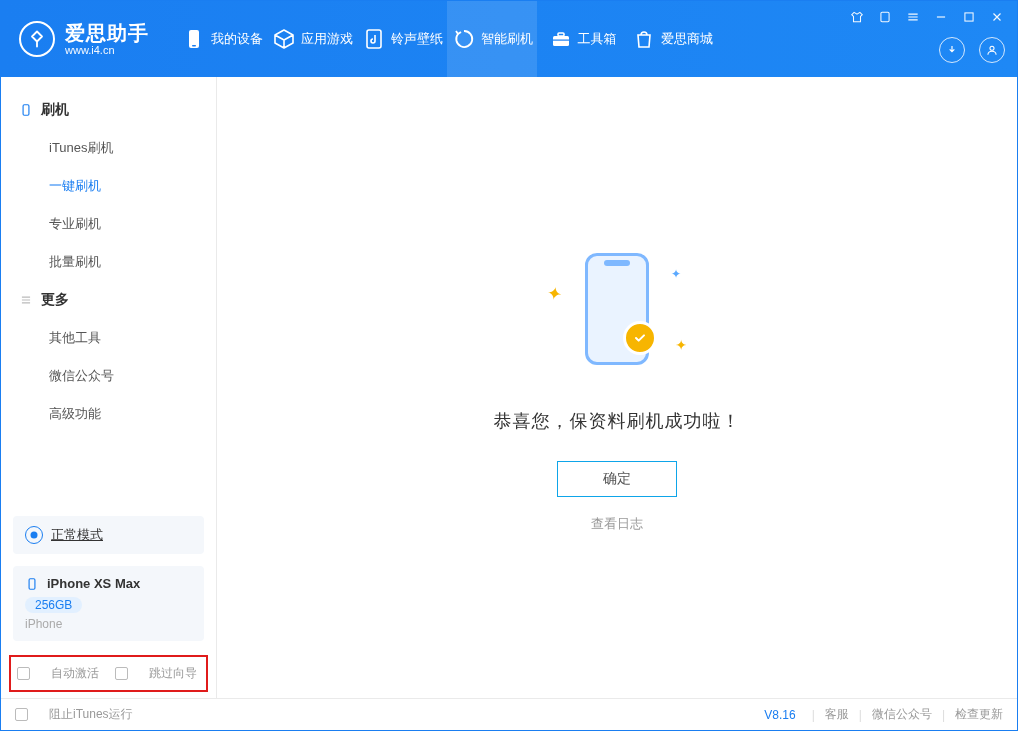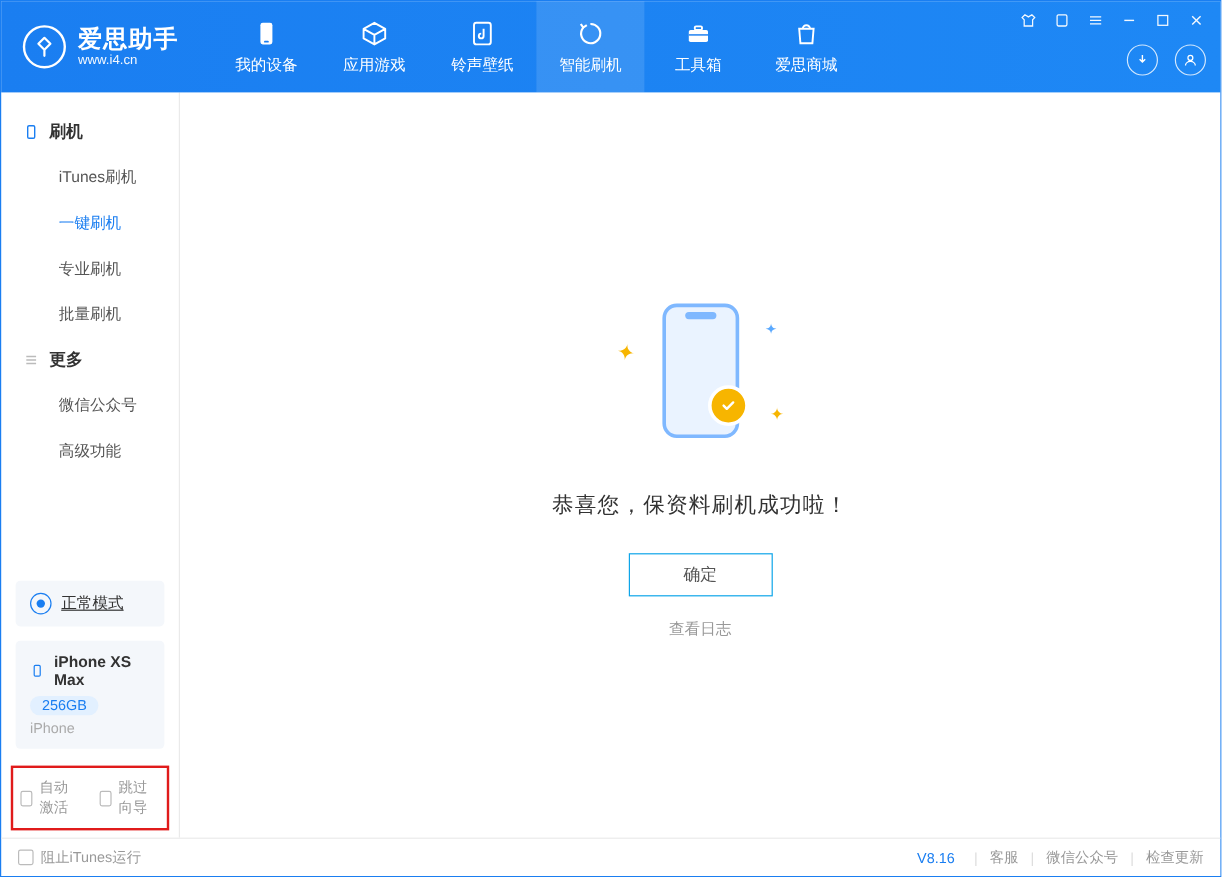--- a/index.html
+++ b/index.html
@@ -6,44 +6,44 @@
 body { background: #fff; }
 .window { width: 1018px; height: 731px; border: 1px solid #1a7ef1; display: flex; flex-direction: column; position: relative; }
 .header { height: 76px; background: linear-gradient(to right, #1a7ef1, #1e88f5); display: flex; align-items: center; color: #fff; position: relative; }
 .logo-area { display: flex; align-items: center; padding: 0 18px; }
 .logo-mark { width: 36px; height: 36px; border-radius: 50%; border: 2.5px solid #fff; display: flex; align-items: center; justify-content: center; margin-right: 10px; position: relative; }
 .logo-mark svg { width: 20px; height: 20px; }
 .logo-text { line-height: 1.1; }
 .logo-title { font-size: 20px; font-weight: 600; letter-spacing: 1px; }
 .logo-sub { font-size: 11px; opacity: 0.95; }
 .nav { display: flex; height: 100%; margin-left: 10px; }
-.nav-item { width: 90px; display: flex; flex-direction: column; align-items: center; justify-content: center; cursor: pointer; gap: 4px; }
+.nav-item { width: 90px; display: flex; flex-direction: row; align-items: center; justify-content: center; cursor: pointer; gap: 4px; }
 .nav-item.active { background: rgba(255,255,255,0.12); }
 .nav-item .nav-icon { width: 26px; height: 26px; display: flex; align-items: center; justify-content: center; }
 .nav-item .nav-label { font-size: 13px; }
 .header-right { position: absolute; right: 12px; top: 0; height: 100%; display: flex; flex-direction: column; align-items: flex-end; justify-content: space-between; padding: 8px 0; }
 .win-controls { display: flex; gap: 12px; align-items: center; }
 .win-controls .wc { width: 16px; height: 16px; display: flex; align-items: center; justify-content: center; cursor: pointer; opacity: 0.95; }
 .header-circ { display: flex; gap: 14px; margin-bottom: 6px; }
 .header-circ .hc { width: 26px; height: 26px; border: 1.5px solid rgba(255,255,255,0.8); border-radius: 50%; display: flex; align-items: center; justify-content: center; cursor: pointer; }
 .body { flex: 1; display: flex; min-height: 0; }
-.sidebar { width: 149px; border-right: 1px solid #eaeaea; display: flex; flex-direction: column; padding-top: 14px; }
+.sidebar { width: 216px; border-right: 1px solid #eaeaea; display: flex; flex-direction: column; padding-top: 14px; }
 .side-section-h { display: flex; align-items: center; gap: 8px; padding: 10px 18px; font-size: 14px; font-weight: 600; color: #333; }
 .side-item { padding: 10px 18px 10px 48px; font-size: 13px; color: #555; cursor: pointer; }
 .side-item.active { color: #1a7ef1; }
 .sidebar-spacer { flex: 1; }
 .mode-pill { margin: 8px 12px; background: #f4f7fb; border-radius: 4px; padding: 10px 12px; display: flex; align-items: center; gap: 8px; font-size: 13px; color: #333; text-decoration: underline; }
 .mode-pill .dot { width: 18px; height: 18px; border-radius: 50%; border: 1.5px solid #1a7ef1; position: relative; }
 .mode-pill .dot::after { content:""; position:absolute; width:7px; height:7px; background:#1a7ef1; border-radius:50%; top:50%; left:50%; transform:translate(-50%,-50%); }
 .device-card { margin: 4px 12px 8px; background: #f4f7fb; border-radius: 4px; padding: 10px 12px; font-size: 13px; }
 .device-card .d-row1 { display: flex; align-items: center; gap: 8px; font-weight: 600; color: #333; }
 .capacity-badge { display: inline-block; margin-top: 6px; background: #e2f0ff; color: #1a7ef1; border-radius: 10px; padding: 1px 10px; font-size: 12px; }
 .device-type { color: #aaa; font-size: 12px; margin-top: 4px; }
 .highlight-box { border: 2px solid #e01b1b; margin: 6px 8px; padding: 8px 6px; display: flex; gap: 16px; align-items: center; }
-.cbx { display: flex; align-items: center; gap: 6px; font-size: 12px; color: #999; cursor: pointer; }
+.cbx { display: flex; align-items: center; gap: 21px; font-size: 12px; color: #999; cursor: pointer; }
 .cbx .box { width: 13px; height: 13px; border: 1px solid #bbb; border-radius: 2px; }
 .main { flex: 1; display: flex; flex-direction: column; align-items: center; justify-content: center; color: #333; }
 .phone-ill { position: relative; width: 200px; height: 140px; margin-bottom: 26px; }
 .phone-ill .sparkle { position: absolute; color: #f7b500; font-size: 18px; }
 .phone-ill .sparkle.s1 { left: 30px; top: 40px; transform: rotate(10deg); }
 .phone-ill .sparkle.s2 { right: 36px; top: 24px; font-size: 12px; color: #5aa9ff; }
 .phone-ill .sparkle.s3 { right: 30px; bottom: 30px; font-size: 14px; }
 .phone-ill .phone-body { position: absolute; left: 50%; top: 10px; transform: translateX(-50%); width: 64px; height: 112px; border: 3px solid #7fb8ff; border-radius: 12px; background: #eaf3ff; }
 .phone-ill .phone-body::before { content:""; position:absolute; top:4px; left:50%; transform:translateX(-50%); width:26px; height:6px; background:#7fb8ff; border-radius:3px; }
 .phone-ill .check-badge { position: absolute; right: 60px; bottom: 28px; width: 34px; height: 34px; background: #f7b500; border-radius: 50%; display: flex; align-items: center; justify-content: center; color: #fff; font-weight: bold; border: 3px solid #fff; }
@@ -194,20 +194,21 @@
       <div class="side-item active">一键刷机</div>
       <div class="side-item">专业刷机</div>
       <div class="side-item">批量刷机</div>
 
       <div class="side-section-h">
         <svg width="14" height="14" viewBox="0 0 24 24">
             <path d="M5 7 H19 M5 12 H19 M5 17 H19" stroke="#bbb" stroke-width="2"></path>
           </svg>
         <span>更多</span>
       </div>
+      <div class="side-item">其他工具</div>
       <div class="side-item">微信公众号</div>
       <div class="side-item">高级功能</div>
 
       <div class="sidebar-spacer"></div>
 
       <div class="mode-pill">
         <span class="dot"></span>
         <span>正常模式</span>
       </div>
 

